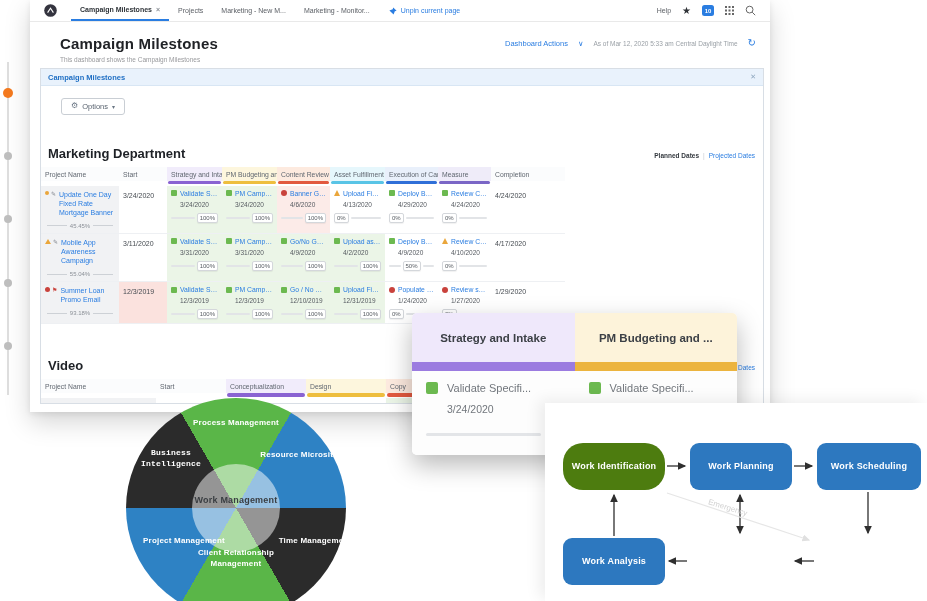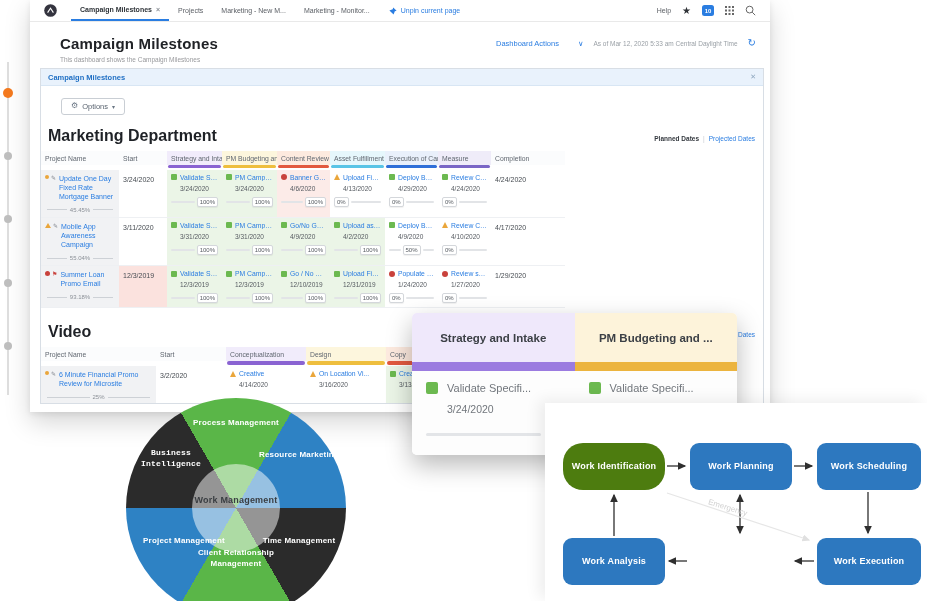--- a/index.html
+++ b/index.html
@@ -25,35 +25,35 @@
   .tb-right { margin-left:auto; display:flex; align-items:center; gap:11px; padding-right:4px; }
   .help { font-size:7px; color:#5c6066; }
   .star { font-size:10px; color:#2f3237; line-height:1; }
   .badge { min-width:12px; height:11px; background:#2a7de1; border-radius:2.5px; color:#fff; font-size:6px;
            display:flex; align-items:center; justify-content:center; padding:0 1px; font-weight:bold; }
 
   .page-head { position:relative; padding:13px 30px 8px; }
   .pg-title { font-size:15px; font-weight:bold; color:#202226; letter-spacing:.2px; }
   .pg-sub { font-size:6.5px; color:#98999c; margin-top:4px; }
   .head-right { position:absolute; right:14px; top:16px; display:flex; align-items:center; gap:10px; }
-  .dash-actions { color:#2a7de1; font-size:7.5px; display:flex; gap:19px; align-items:center; }
+  .dash-actions { color:#2a7de1; font-size:7.5px; display:flex; gap:10px; align-items:center; }
   .asof { font-size:6.5px; color:#9aa0a6; }
   .refresh { color:#2a7de1; font-size:10px; line-height:1; }
 
   .panel { position:absolute; left:10px; top:68px; width:724px; height:336px; border:1px solid #d8dee5; background:#fff; overflow:hidden; }
   .panel-head { height:17px; background:#e9f2fc; border-bottom:1px solid #d8e6f4; display:flex; align-items:center; padding:0 7px; }
   .panel-title { font-size:7.5px; font-weight:bold; color:#1f6fc4; }
   .panel-x { margin-left:auto; font-size:7px; color:#90a8c0; }
   .options-row { padding:8px 0 7px 20px; }
   .opt-btn { display:inline-flex; align-items:center; gap:4px; border:1px solid #c9ced4; border-radius:3px; background:#fff;
              font-size:7.5px; color:#5a6470; padding:3px 9px; }
   .gear { font-size:8px; color:#6b7785; line-height:1; }
   .caret { font-size:6px; color:#6b7785; }
   .section-head { display:flex; align-items:baseline; padding:5px 8px 6px 7px; }
-  .sec-title { font-size:16px; font-weight:bold; color:#1e2126; }
+  .sec-title { font-size:13px; font-weight:bold; color:#1e2126;margin-top:19px; }
   .sec-links { margin-left:auto; display:flex; gap:4px; align-items:center; font-size:6.5px; white-space:nowrap; }
   .planned { color:#33383e; font-weight:bold; }
   .sep { color:#c8ccd2; }
   .projected { color:#2a7de1; }
   .video-section { margin-top:10px; }
 
   .mkt-grid { display:grid; grid-template-columns:78px 48px 55px 55px 53px 55px 53px 53px 74px; }
   .vid-grid { display:grid; grid-template-columns:115px 70px 80px 80px 72px; }
   .th { font-size:6.8px; color:#606770; padding:4px 4px 3px; background:#fbfcfd; white-space:nowrap; overflow:hidden; }
   .bar-cell { height:5px; padding:0 1px; }
@@ -102,21 +102,21 @@
   .co-prog { display:flex; align-items:center; gap:5px; margin-top:13px; }
   .co-track { flex:1; height:3px; background:#e3e5e8; border-radius:2px; }
   .co-pct { font-size:8px; color:#565b61; border:1px solid #d4d7db; border-radius:2px; background:#fff; padding:0 3px; line-height:11px; }
 
   
   .pie { position:absolute; left:126px; top:398px; width:220px; height:220px; border-radius:50%; z-index:20; }
   .pie-center { position:absolute; left:66px; top:66px; width:88px; height:88px; border-radius:50%; background:rgba(255,255,255,.5); }
   .pie-lbl { position:absolute; font-size:8px; font-weight:bold; color:#fff; text-align:center; line-height:1.35; letter-spacing:.2px; }
   .pl-process { left:60px; top:20px; width:100px; }
   .pl-resource { left:128px; top:52px; width:90px; }
-  .pl-time { left:128px; top:138px; width:90px; }
+  .pl-time { left:144px; top:138px; width:90px; }
   .pl-client { left:60px; top:150px; width:100px; }
   .pl-project { left:13px; top:138px; width:90px; }
   .pl-business { left:0px; top:50px; width:90px;font-family:Liberation Mono, monospace; }
   .pl-center { left:60px; top:96px; width:100px; color:#3a3e42; font-size:9px; }
 
   
   .flow-card { position:absolute; left:545px; top:403px; width:382px; height:198px; background:#fff; z-index:40;
                box-shadow:-6px -3px 14px rgba(0,0,0,.07); }
   .flow-svg { position:absolute; left:0; top:0; }
   .fbox { position:absolute; width:102px; height:47px; border-radius:9px; color:#fff; font-size:9px; font-weight:bold;
@@ -591,21 +591,21 @@
           <span class="co-label">Validate Specifi...</span>
         </div>
         <div class="co-date">3/24/2020</div>
       </div>
     </div>
   </div>
 
   <div class="pie" id="pie" style="background: conic-gradient(from -30deg, rgb(90, 182, 72) 0deg, rgb(90, 182, 72) 60deg, rgb(46, 130, 196) 60deg, rgb(46, 130, 196) 120deg, rgb(43, 43, 43) 120deg, rgb(43, 43, 43) 180deg, rgb(90, 182, 72) 180deg, rgb(90, 182, 72) 240deg, rgb(46, 130, 196) 240deg, rgb(46, 130, 196) 300deg, rgb(43, 43, 43) 300deg, rgb(43, 43, 43) 360deg);">
     <div class="pie-center"></div>
     <div class="pie-lbl pl-process">Process Management</div>
-    <div class="pie-lbl pl-resource">Resource Marketing</div>
+    <div class="pie-lbl pl-resource">Resource Microsite</div>
     <div class="pie-lbl pl-time">Time Management</div>
     <div class="pie-lbl pl-client">Client Relationship Management</div>
     <div class="pie-lbl pl-project">Project Management</div>
     <div class="pie-lbl pl-business">Business Intelligence</div>
     <div class="pie-lbl pl-center">Work Management</div>
   </div>
 
   <div class="flow-card">
     <svg class="flow-svg" width="382" height="198" viewBox="0 0 382 198">
       <defs>
@@ -623,15 +623,14 @@
       <line x1="142" y1="158" x2="124" y2="158" stroke="#2f2f2f" stroke-width="1.3" marker-end="url(#ah)"></line>
       <line x1="69" y1="133" x2="69" y2="92" stroke="#2f2f2f" stroke-width="1.3" marker-end="url(#ah)"></line>
       <line x1="195" y1="92" x2="195" y2="130" stroke="#2f2f2f" stroke-width="1.3" marker-start="url(#ah)" marker-end="url(#ah)"></line>
       <line x1="122" y1="90" x2="264" y2="137" stroke="#e6e6e6" stroke-width="1.2" marker-end="url(#ahl)"></line>
       <text transform="translate(182,107) rotate(17)" fill="#d2d2d2" font-size="8" text-anchor="middle">Emergency</text>
     </svg>
     <div class="fbox fb1" style="background: #4d7c0f; border-radius: 20px;">Work Identification</div>
     <div class="fbox fb2" style="background: rgb(45, 120, 191);">Work Planning</div>
     <div class="fbox fb3" style="background: rgb(45, 120, 191);">Work Scheduling</div>
     <div class="fbox fb4" style="background: rgb(45, 120, 191);">Work Analysis</div>
-    <div class="fbox fb6" style="background: rgb(45, 120, 191);">Work Execution</div>
   </div>
 </div>
 
 </body></html>

